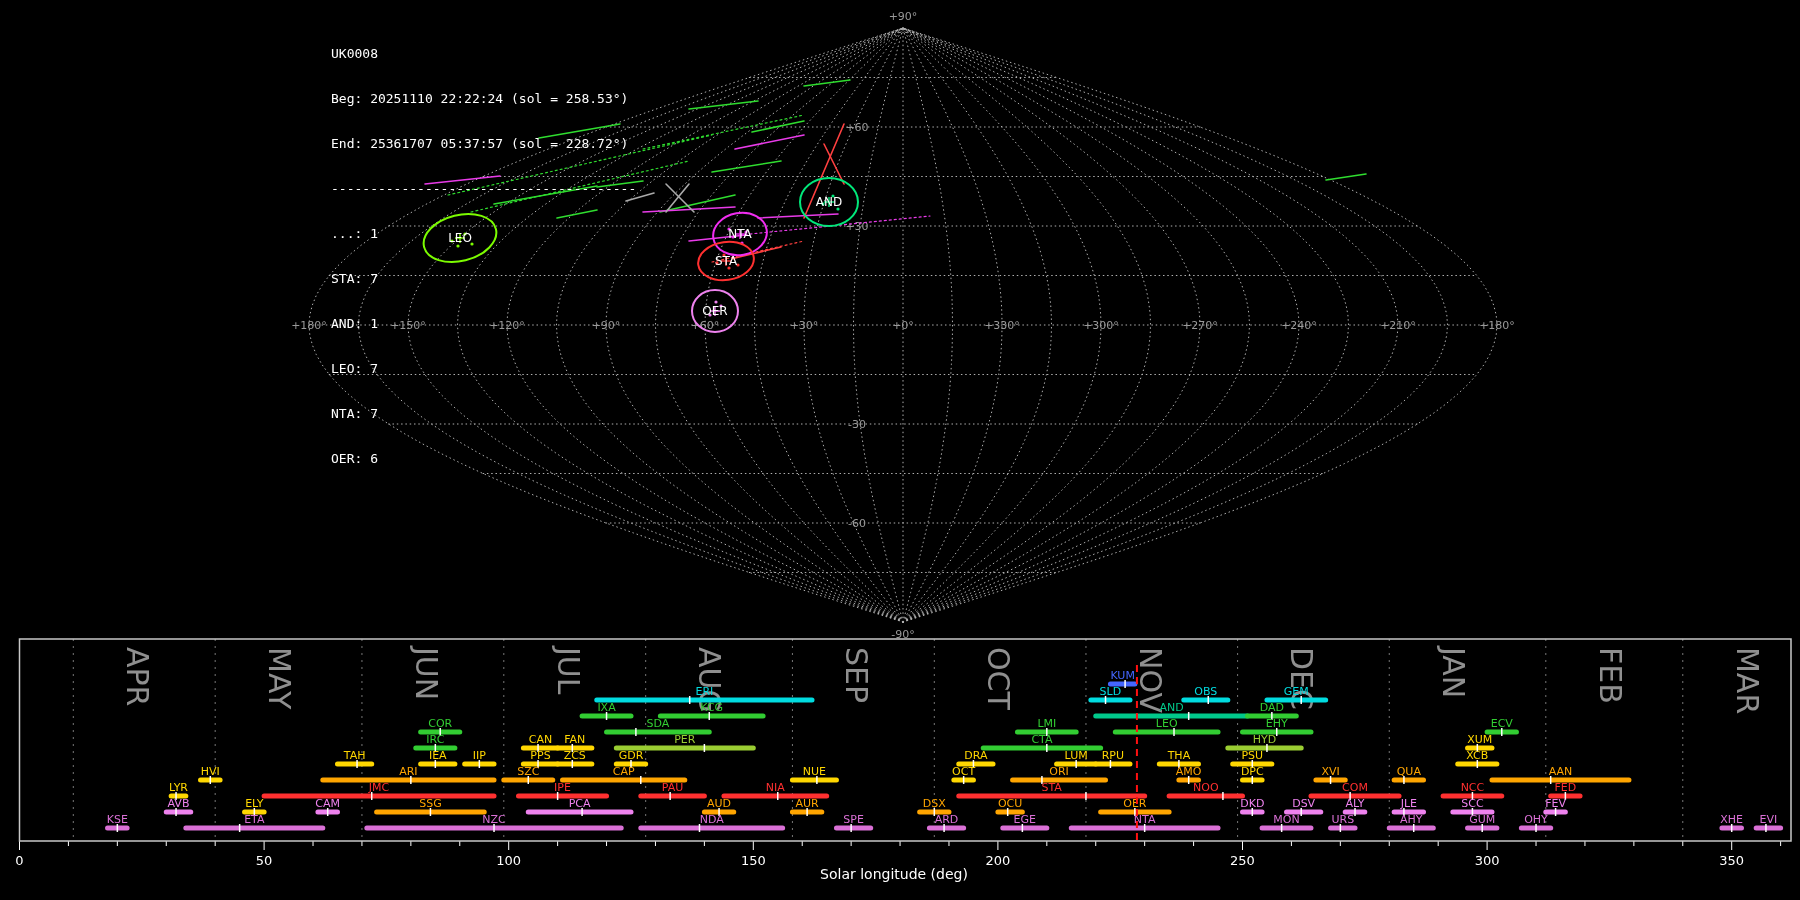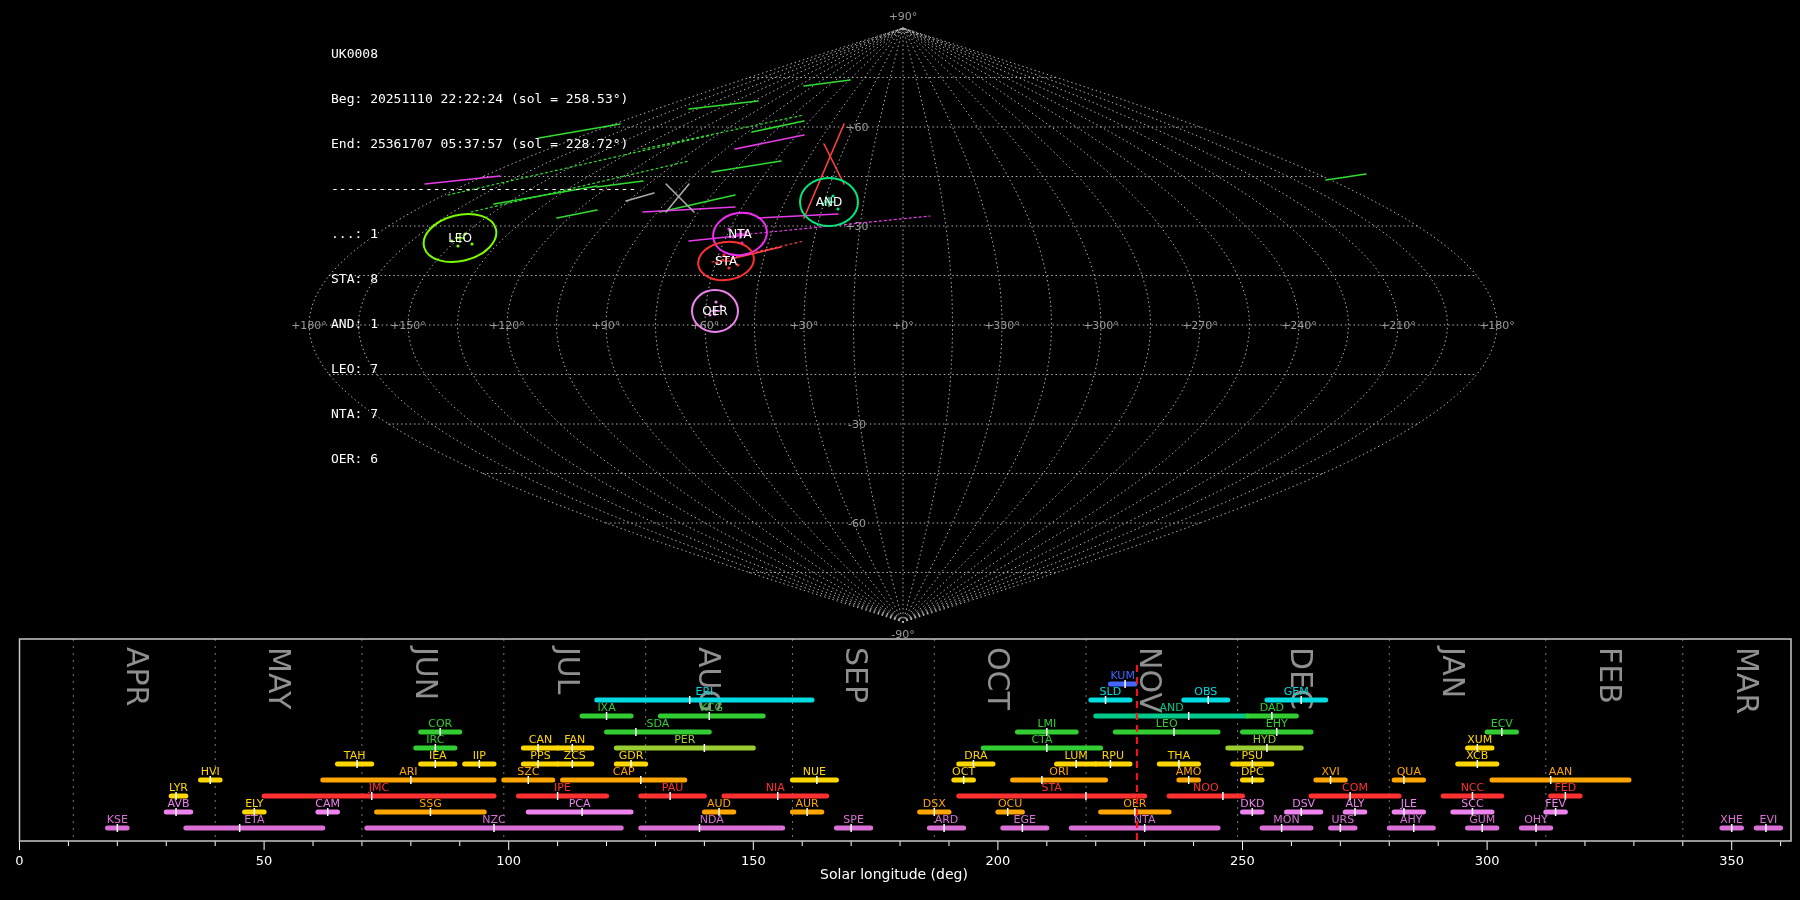--- a/index.html
+++ b/index.html
@@ -16,21 +16,21 @@
 </head>
 <body>
 
 <div id="app">
   <div id="header-block">
     <div>UK0008</div>
     <div>Beg: 20251110 22:22:24 (sol = 258.53°)</div>
     <div>End: 25361707 05:37:57 (sol = 228.72°)</div>
     <div>---------------------------------------</div>
     <div>...: 1</div>
-    <div>STA: 8</div>
+    <div>STA: 7</div>
     <div>AND: 1</div>
     <div>LEO: 7</div>
     <div>NTA: 7</div>
     <div>OER: 6</div>
   </div>
 
   <svg id="skymap" viewBox="0 0 1800 900">
       <g stroke="#cfcfcf" stroke-width="1" fill="none" stroke-dasharray="0.7 3.6" stroke-linecap="round" opacity="0.85">
         <path d="M903.0,622.0L871.9,612.1L840.9,602.2L810.1,592.3L779.5,582.4L749.3,572.5L719.4,562.6L690.1,552.7L661.4,542.8L633.3,532.9L606.0,523.0L579.5,513.1L553.9,503.2L529.2,493.3L505.5,483.4L483.0,473.5L461.6,463.6L441.4,453.7L422.4,443.8L404.8,433.9L388.6,424.0L373.7,414.1L360.4,404.2L348.5,394.3L338.1,384.4L329.2,374.5L322.0,364.6L316.3,354.7L312.3,344.8L309.8,334.9L309.0,325.0L309.8,315.1L312.3,305.2L316.3,295.3L322.0,285.4L329.2,275.5L338.1,265.6L348.5,255.7L360.4,245.8L373.7,235.9L388.6,226.0L404.8,216.1L422.4,206.2L441.4,196.3L461.6,186.4L483.0,176.5L505.5,166.6L529.2,156.7L553.9,146.8L579.5,136.9L606.0,127.0L633.3,117.1L661.4,107.2L690.1,97.3L719.4,87.4L749.3,77.5L779.5,67.6L810.1,57.7L840.9,47.8L871.9,37.9L903.0,28.0"></path>
         <path d="M903.0,622.0L874.5,612.1L846.1,602.2L817.8,592.3L789.8,582.4L762.1,572.5L734.7,562.6L707.9,552.7L681.5,542.8L655.8,532.9L630.8,523.0L606.4,513.1L583.0,503.2L560.3,493.3L538.7,483.4L518.0,473.5L498.4,463.6L479.8,453.7L462.5,443.8L446.3,433.9L431.4,424.0L417.8,414.1L405.6,404.2L394.7,394.3L385.1,384.4L377.1,374.5L370.4,364.6L365.2,354.7L361.5,344.8L359.2,334.9L358.5,325.0L359.2,315.1L361.5,305.2L365.2,295.3L370.4,285.4L377.1,275.5L385.1,265.6L394.7,255.7L405.6,245.8L417.8,235.9L431.4,226.0L446.3,216.1L462.5,206.2L479.8,196.3L498.4,186.4L518.0,176.5L538.7,166.6L560.3,156.7L583.0,146.8L606.4,136.9L630.8,127.0L655.8,117.1L681.5,107.2L707.9,97.3L734.7,87.4L762.1,77.5L789.8,67.6L817.8,57.7L846.1,47.8L874.5,37.9L903.0,28.0"></path>

